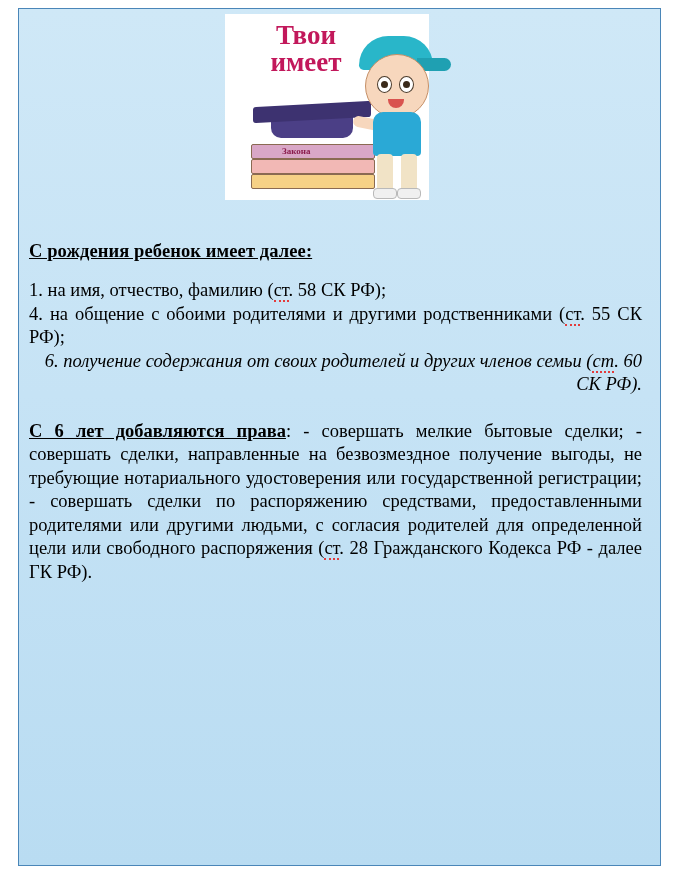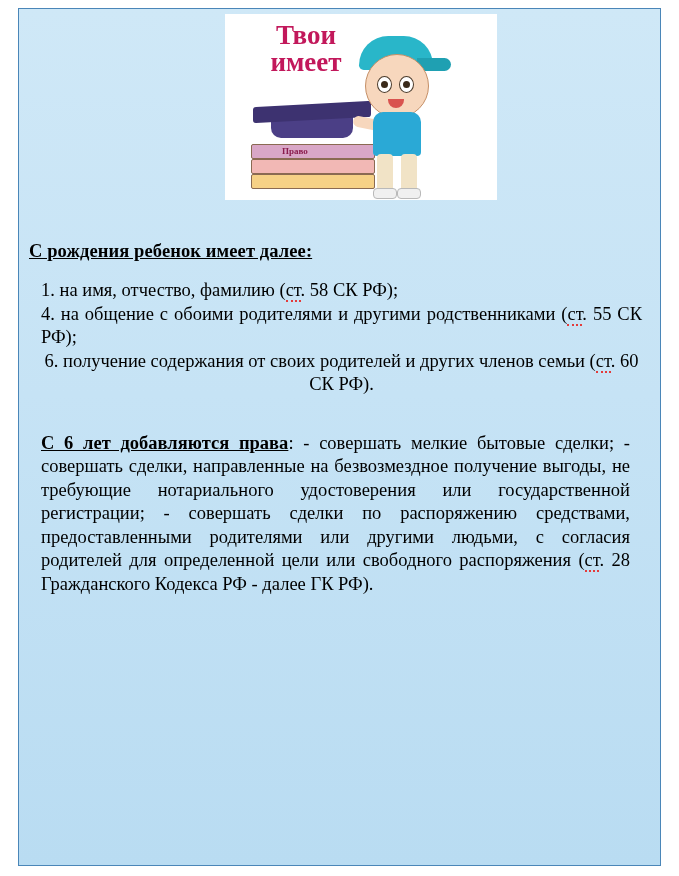--- a/index.html
+++ b/index.html
@@ -27,21 +27,21 @@
     height: 858px;
     border: 1px solid #4a86b8;
     background: linear-gradient(180deg, #cfe8f7 0%, #c6e3f5 45%, #b9dcf2 100%);
     box-sizing: border-box;
     overflow: hidden;
   }
   .illustration-wrap {
     position: absolute;
     left: 206px;
     top: 5px;
-    width: 272px;
+    width: 204px;
     height: 186px;
     background: #ffffff;
   }
   .illus {
     position: absolute;
     left: 0;
     top: 0;
     width: 232px;
     height: 186px;
   }
@@ -57,35 +57,35 @@
     font-size: 18.5px;
     text-decoration: underline;
     color: #000000;
     margin: 0 0 17px 0;
     letter-spacing: 0.1px;
   }
   .para {
     font-size: 18.5px;
     line-height: 23.5px;
     color: #000000;
-    margin: 12px;
+    margin: 0;
     text-align: justify;
     text-justify: inter-word;
     hyphens: none;
   }
   .list-line {
     font-size: 18.5px;
     line-height: 23.5px;
     color: #000000;
     text-align: justify;
     text-justify: inter-word;
-    margin-left: 12px;
   }
   .list-line:last-child {
-    text-align: center;
+    text-align: right;
+    font-style: italic;
   }
   .spacer {
     height: 23px;
   }
   .underline-bold {
     font-weight: bold;
     text-decoration: underline;
   }
   .spell {
     border-bottom: 2px dotted #e33b3b;
@@ -271,21 +271,21 @@
           <span class="l2">имеет</span>
         </div>
 
         <div class="cap">
           <div class="cap-base"></div>
           <div class="cap-board"></div>
         </div>
 
         <div class="book-stack">
           <div class="book b1">
-            <span class="book-label" style="top:1px;">Право</span>
+            <span class="book-label" style="top:1px;">Закона</span>
           </div>
           <div class="book b2">
             <span class="book-label" style="top:16px;">Закон</span>
           </div>
           <div class="book b3"></div>
         </div>
 
         <div class="boy-cap"></div>
         <div class="boy-cap-brim"></div>
         <div class="boy-head"></div>

